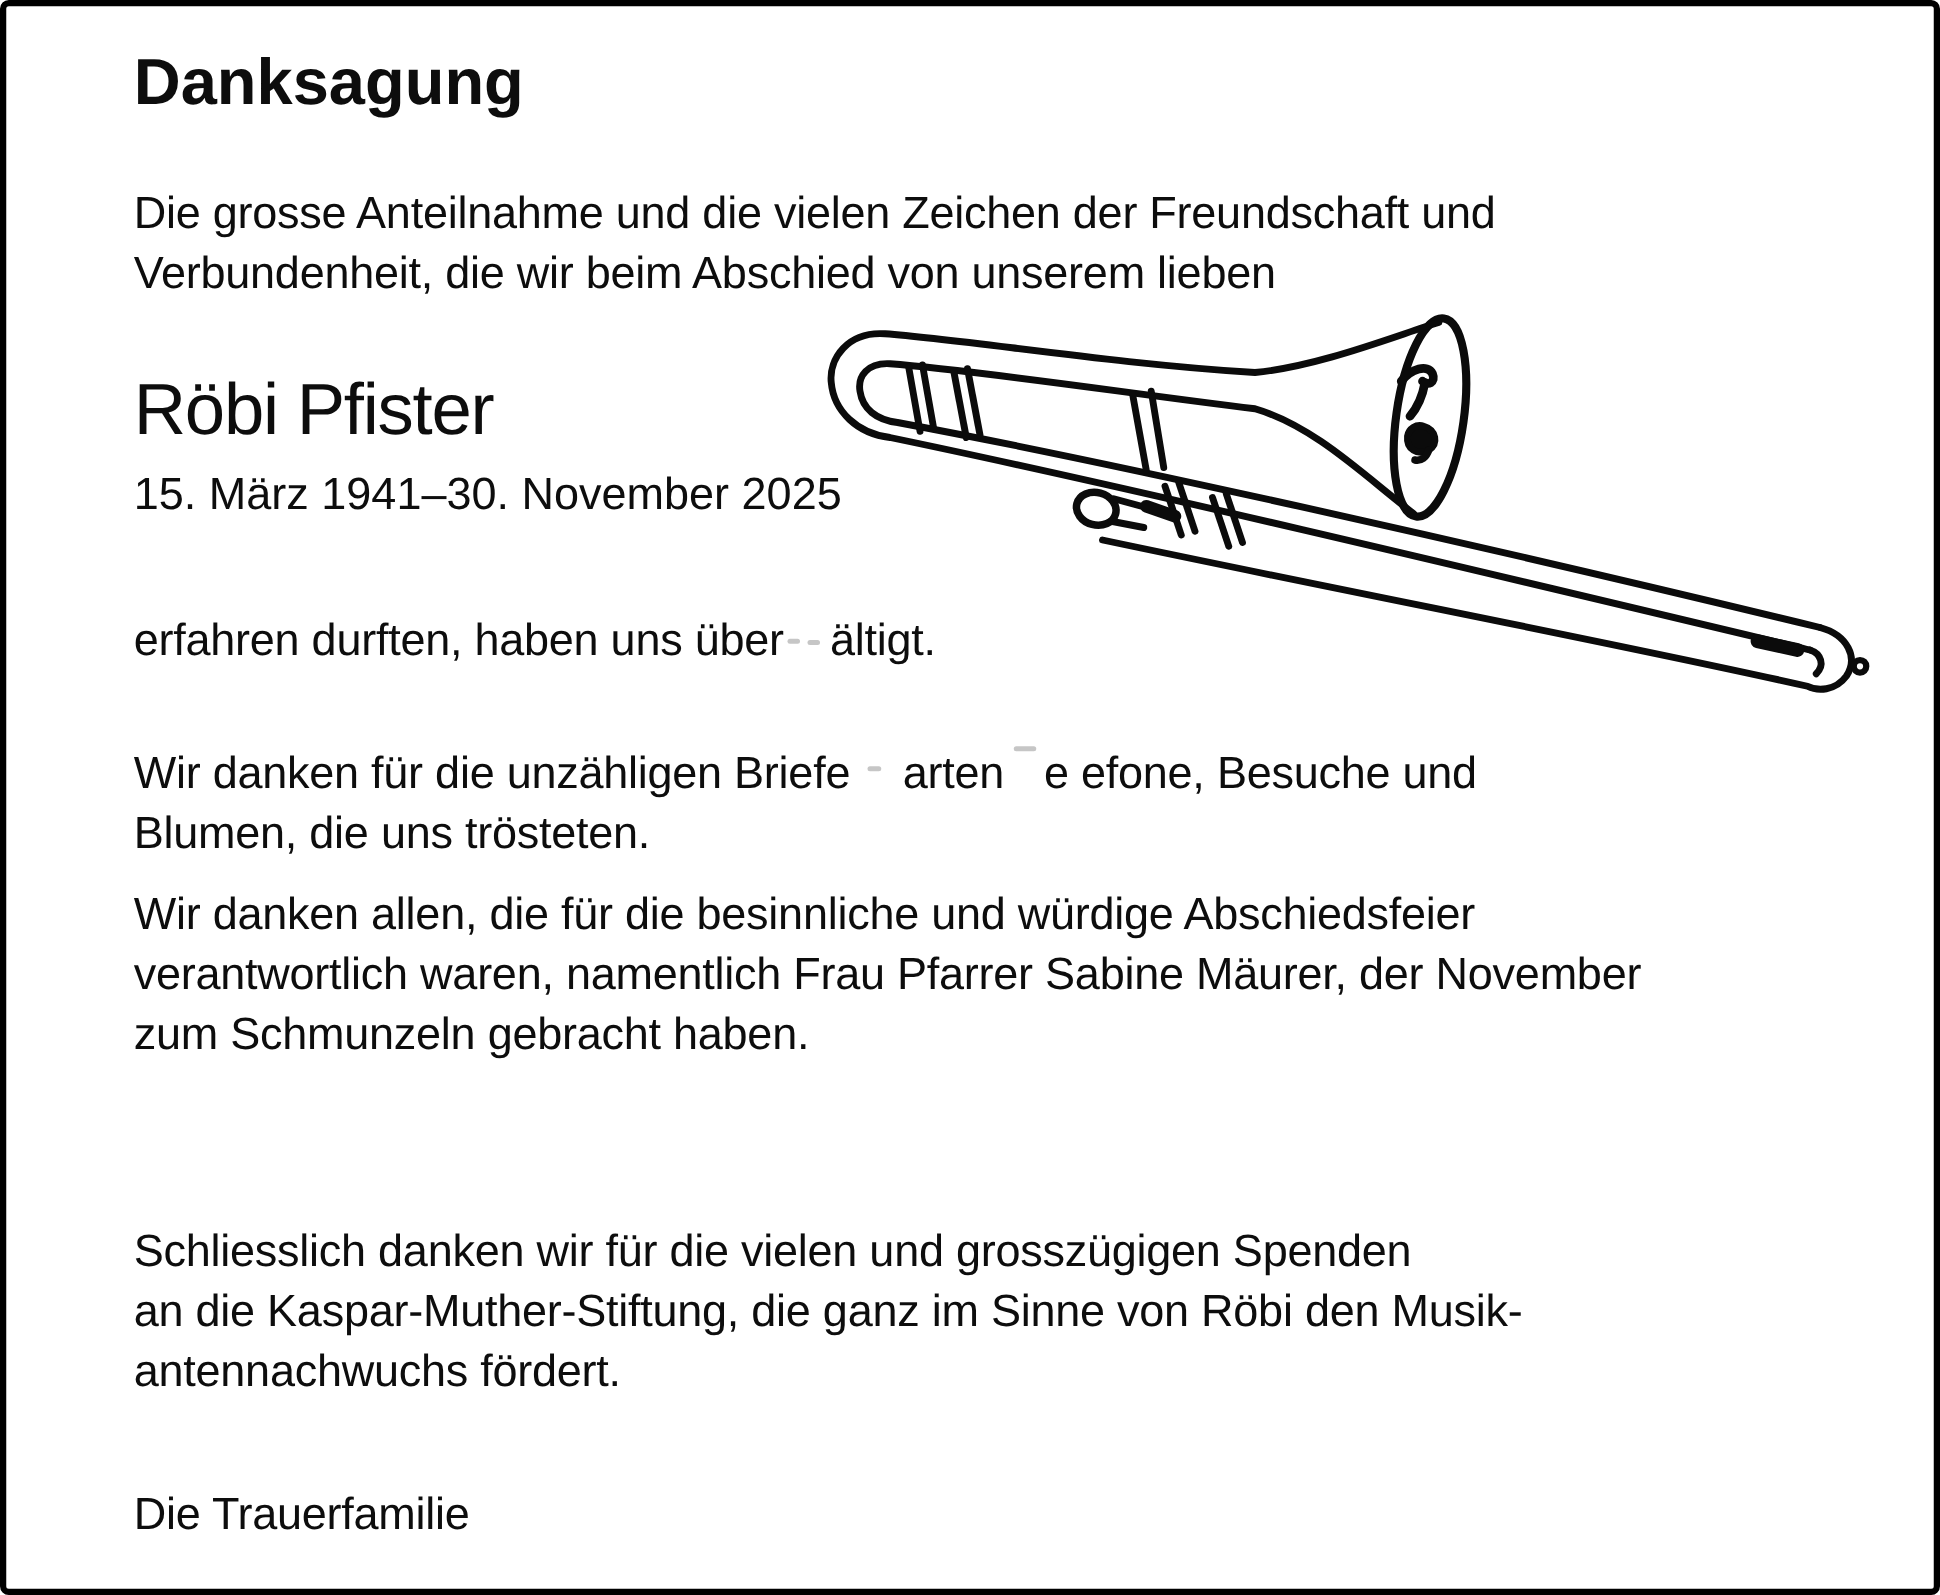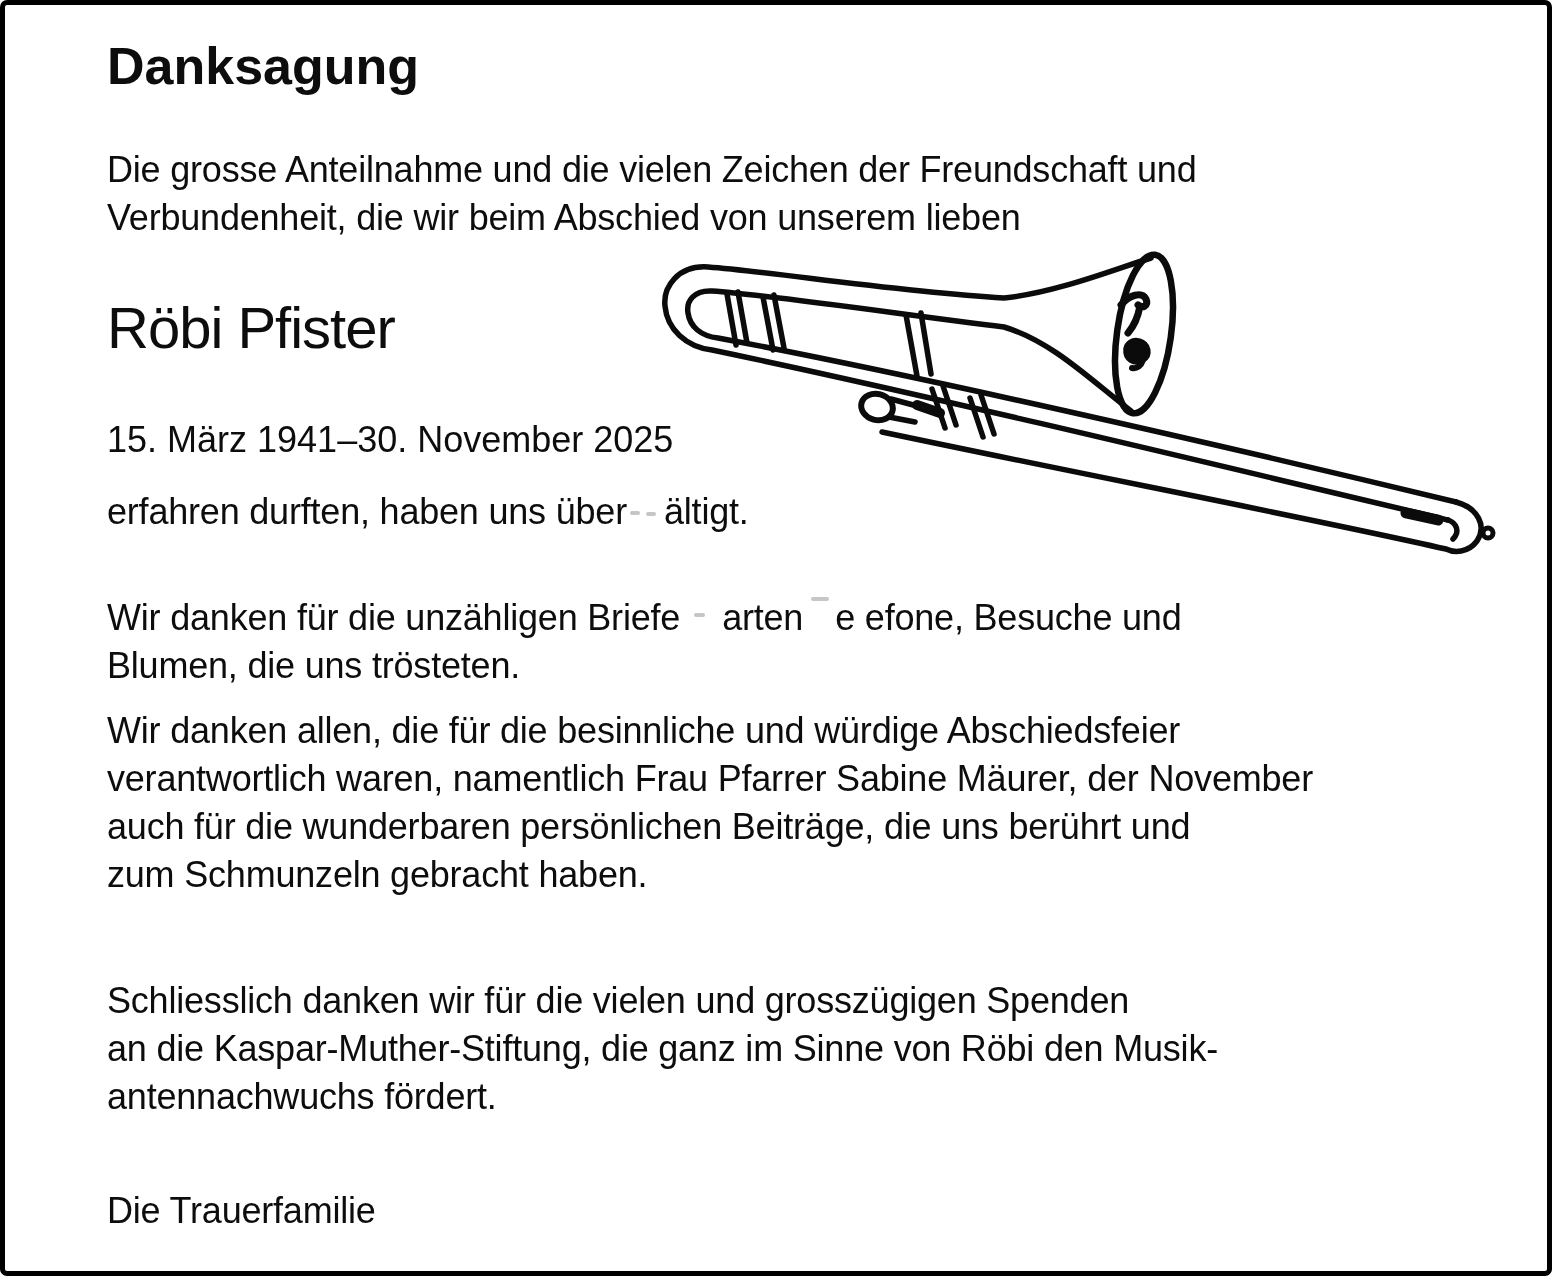--- a/index.html
+++ b/index.html
@@ -11,21 +11,21 @@
   .frame{
     position:absolute;left:0;top:0;right:0;bottom:0;
     border:5px solid #000;border-radius:7px;box-sizing:border-box;
     pointer-events:none;
   }
   .blk{position:absolute;left:107px;white-space:nowrap;}
   .title{top:36px;font-size:52px;font-weight:bold;letter-spacing:0px;}
   .body-text{font-size:36px;line-height:48px;letter-spacing:-0.2px;}
   .p-intro{top:146px;}
   .name{top:294px;font-size:58px;letter-spacing:-1px;}
-  .dates{top:374px;font-size:36px;margin-top:45px;}
+  .dates{top:374px;font-size:36px;}
   .p-overwhelmed{top:488px;}
   .p-messages{top:570px;margin-top:24px;}
   .p-ceremony{top:707px;}
   .p-donations{top:977px;}
   .signature{top:1187px;}
   
   .gap{display:inline-block;position:relative;height:36px;vertical-align:top;}
   .gap i{position:absolute;height:4px;background:#c6c6c6;border-radius:2px;}
   .gap-w{width:37px;}
   .gap-w i.d1{left:3px;top:23px;width:10px;}
@@ -109,21 +109,20 @@
 <div class="blk body-text p-overwhelmed"><span>erfahren durften, haben uns über</span><span class="gap gap-w"><i class="d1"></i><i class="d2"></i></span><span>ältigt.</span></div>
 
 <div class="blk body-text p-messages">
   <div><span>Wir danken für die unzähligen Briefe</span><span class="gap gap-k"><i class="d1"></i></span><span>arten</span><span class="gap gap-t"><i class="d1"></i></span><span>e efone, Besuche und</span></div>
   <div>Blumen, die uns trösteten.</div>
 </div>
 
 <div class="blk body-text p-ceremony">
   <div>Wir danken allen, die für die besinnliche und würdige Abschiedsfeier</div>
   <div>verantwortlich waren, namentlich Frau Pfarrer Sabine Mäurer, der November</div>
-  <div>auch für die wunderbaren persönlichen Beiträge, die uns berührt und</div>
   <div>zum Schmunzeln gebracht haben.</div>
 </div>
 
 <div class="blk body-text p-donations">
   <div>Schliesslich danken wir für die vielen und grosszügigen Spenden</div>
   <div>an die Kaspar-Muther-Stiftung, die ganz im Sinne von Röbi den Musik-</div>
   <div>antennachwuchs fördert.</div>
 </div>
 
 <div class="blk body-text signature">Die Trauerfamilie</div>

